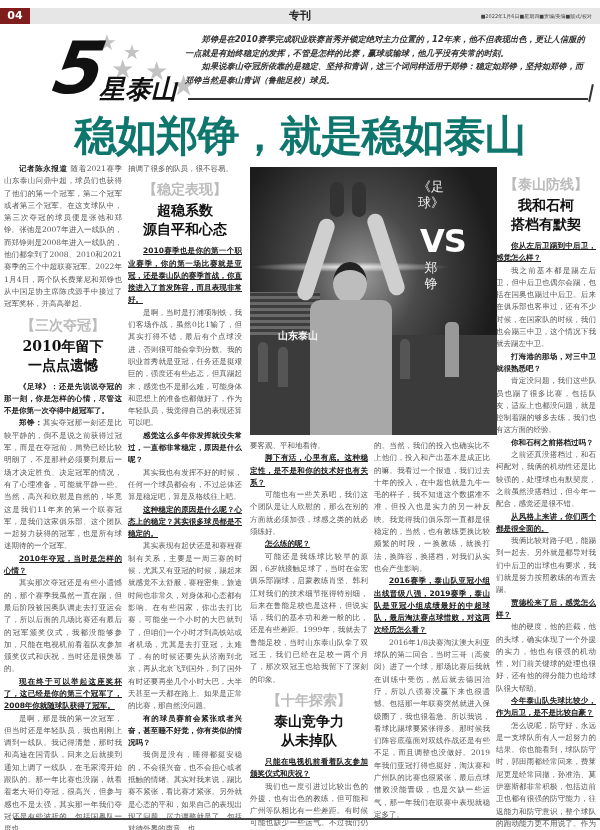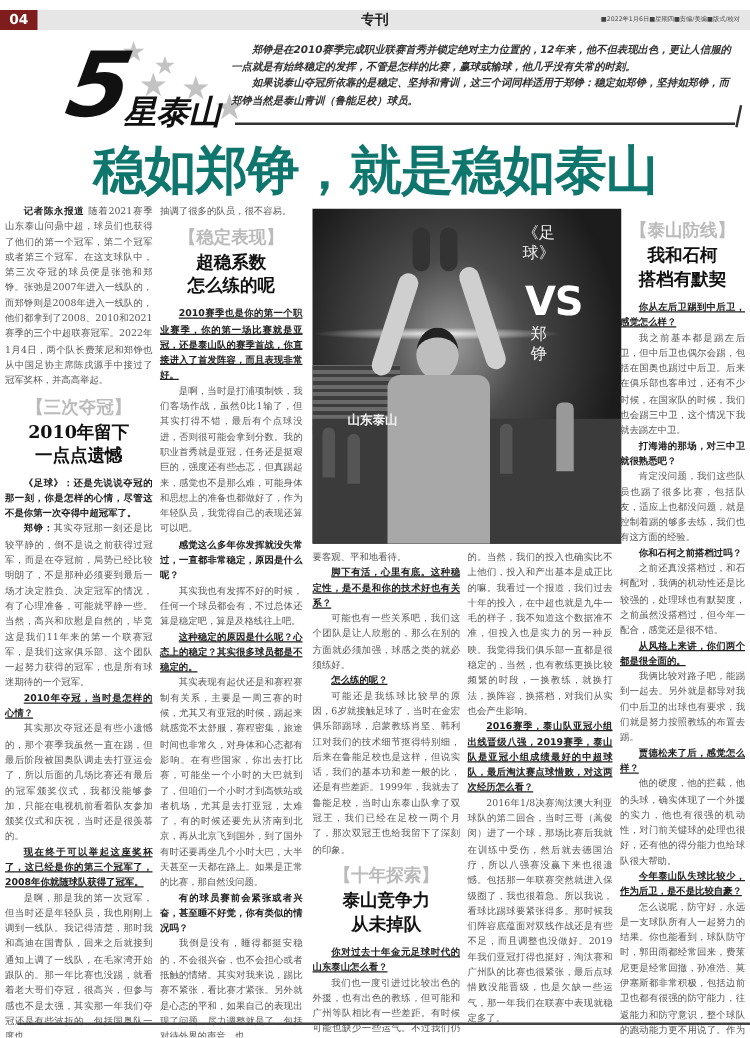--- a/index.html
+++ b/index.html
@@ -106,40 +106,40 @@
   <p><span class="lead">郑铮：</span><span>其实夺冠那一刻还是比较平静的，倒不是说之前获得过冠军，而是在夺冠前，局势已经比较明朗了，不是那种必须要到最后一场才决定胜负、决定冠军的情况，有了心理准备，可能就平静一些。当然，高兴和欣慰是自然的，毕竟这是我们11年来的第一个联赛冠军，是我们这家俱乐部、这个团队一起努力获得的冠军，也是所有球迷期待的一个冠军。</span></p>
   <p class="q">2010年夺冠，当时是怎样的心情？</p>
   <p>其实那次夺冠还是有些小遗憾的，那个赛季我虽然一直在踢，但最后阶段被国奥队调走去打亚运会了，所以后面的几场比赛还有最后的冠军颁奖仪式，我都没能够参加，只能在电视机前看着队友参加颁奖仪式和庆祝，当时还是很羡慕的。</p>
   <p class="q">现在终于可以举起这座奖杯了，这已经是你的第三个冠军了，2008年你就随球队获得了冠军。</p>
   <p>是啊，那是我的第一次冠军，但当时还是年轻队员，我也刚刚上调到一线队。我记得清楚，那时我和高迪在国青队，回来之后就接到通知上调了一线队，在毛家湾开始跟队的。那一年比赛也没踢，就看着老大哥们夺冠，很高兴，但参与感也不是太强，其实那一年我们夺冠还是有些波折的，包括国奥队一度也</p>
 </div>
 
 <div class="col" style="left:128px;top:163px;width:114px;">
   <p style="text-indent:0">抽调了很多的队员，很不容易。</p>
   <p class="tag">【稳定表现】</p>
-  <p class="sub"><span>超稳系数</span><br><span>怎么练的呢</span></p>
+  <p class="sub"><span>超稳系数</span><br><span>源自平和心态</span></p>
   <p class="q">2010赛季也是你的第一个职业赛季，你的第一场比赛就是亚冠，还是泰山队的赛季首战，你直接进入了首发阵容，而且表现非常好。</p>
   <p>是啊，当时是打浦项制铁，我们客场作战，虽然0比1输了，但其实打得不错，最后有个点球没进，否则很可能会拿到分数。我的职业首秀就是亚冠，任务还是挺艰巨的，强度还有些忐忑，但真踢起来，感觉也不是那么难，可能身体和思想上的准备也都做好了，作为年轻队员，我觉得自己的表现还算可以吧。</p>
   <p class="q plain">感觉这么多年你发挥就没失常过，一直都非常稳定，原因是什么呢？</p>
   <p>其实我也有发挥不好的时候，任何一个球员都会有，不过总体还算是稳定吧，算是及格线往上吧。</p>
   <p class="q">这种稳定的原因是什么呢？心态上的稳定？其实很多球员都是不稳定的。</p>
   <p>其实表现有起伏还是和赛程赛制有关系，主要是一周三赛的时候，尤其又有亚冠的时候，踢起来就感觉不太舒服，赛程密集，旅途时间也非常久，对身体和心态都有影响。在有些国家，你出去打比赛，可能坐一个小时的大巴就到了，但咱们一个小时才到高铁站或者机场，尤其是去打亚冠，太难了，有的时候还要先从济南到北京，再从北京飞到国外，到了国外有时还要再坐几个小时大巴，大半天甚至一天都在路上。如果是正常的比赛，那自然没问题。</p>
   <p class="q plain">有的球员赛前会紧张或者兴奋，甚至睡不好觉，你有类似的情况吗？</p>
   <p>我倒是没有，睡得都挺安稳的，不会很兴奋，也不会担心或者抵触的情绪。其实对我来说，踢比赛不紧张，看比赛才紧张。另外就是心态的平和，如果自己的表现出现了问题，尽力调整就是了，包括对待外界的声音，也</p>
 </div>
 
 <div class="col" style="left:250px;top:440px;width:118px;">
   <p style="text-indent:0">要客观、平和地看待。</p>
   <p class="q">脚下有活，心里有底。这种稳定性，是不是和你的技术好也有关系？</p>
   <p>可能也有一些关系吧，我们这个团队是让人欣慰的，那么在别的方面就必须加强，球感之类的就必须练好。</p>
   <p class="q">怎么练的呢？</p>
   <p>可能还是我练球比较早的原因，6岁就接触足球了，当时在金宏俱乐部踢球，启蒙教练肖坚、韩利江对我们的技术细节抠得特别细，后来在鲁能足校也是这样，但说实话，我们的基本功和差一般的比，还是有些差距。1999年，我就去了鲁能足校，当时山东泰山队拿了双冠王，我们已经在足校一两个月了，那次双冠王也给我留下了深刻的印象。</p>
   <p class="tag">【十年探索】</p>
   <p class="sub"><span>泰山竞争力</span><br><span>从未掉队</span></p>
-  <p class="q">你对过去十年金元足球时代的山东泰山怎么看？</p>
+  <p class="q">只能在电视机前看着队友参加颁奖仪式和庆祝？</p>
   <p>我们也一度引进过比较出色的外援，也有出色的教练，但可能和广州等队相比有一些差距。有时候可能也缺少一些运气。不过我们仍旧是有竞争力</p>
 </div>
 
 <div class="col" style="left:374px;top:440px;width:116px;">
   <p style="text-indent:0">的。当然，我们的投入也确实比不上他们，投入和产出基本是成正比的嘛。我看过一个报道，我们过去十年的投入，在中超也就是九牛一毛的样子，我不知道这个数据准不准，但投入也是实力的另一种反映。我觉得我们俱乐部一直都是很稳定的，当然，也有教练更换比较频繁的时段，一换教练，就换打法，换阵容，换搭档，对我们从实也会产生影响。</p>
   <p class="q">2016赛季，泰山队亚冠小组出线晋级八强，2019赛季，泰山队是亚冠小组成绩最好的中超球队，最后淘汰赛点球惜败，对这两次经历怎么看？</p>
   <p>2016年1/8决赛淘汰澳大利亚球队的第二回合，当时三哥（蒿俊闵）进了一个球，那场比赛后我就在训练中受伤，然后就去德国治疗，所以八强赛没赢下来也很遗憾。包括那一年联赛突然就进入保级圈了，我也很着急。所以我说，看球比踢球要紧张得多。那时候我们阵容底蕴面对双线作战还是有些不足，而且调整也没做好。2019年我们亚冠打得也挺好，淘汰赛和广州队的比赛也很紧张，最后点球惜败没能晋级，也是欠缺一些运气，那一年我们在联赛中表现就稳定多了。</p>
 </div>
 
 <div class="col" style="left:496px;top:170px;width:100px;">

